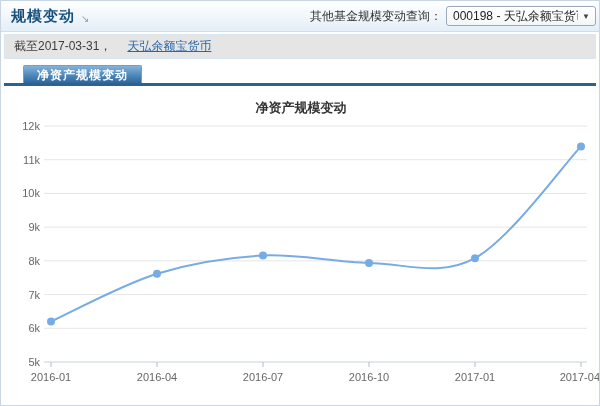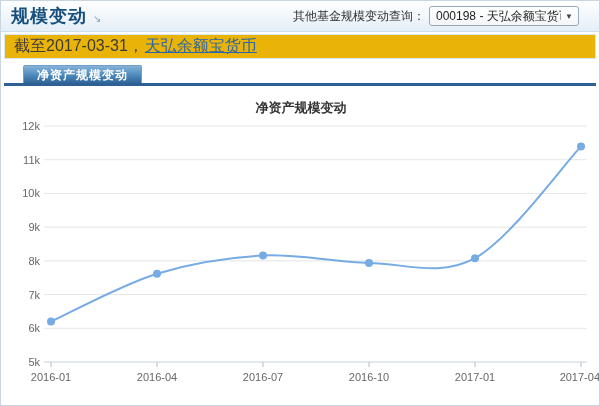--- a/index.html
+++ b/index.html
@@ -8,41 +8,41 @@
     border:1px solid #c9d6e2;background:#fff;overflow:hidden;
     font-family:"Liberation Sans","DejaVu Sans",sans-serif;
   }
   
   .header{
     position:absolute;top:0;left:0;right:0;height:30px;
     background:linear-gradient(#ffffff,#e4eef7);
     border-bottom:1px solid #cfdeeb;
     display:flex;align-items:center;
   }
-  .page-title{margin-left:10px;font-size:18px;font-weight:bold;color:#17507d;letter-spacing:1px;}
+  .page-title{margin-left:10px;font-size:15px;font-weight:bold;color:#17507d;letter-spacing:1px;}
   .title-arrow{margin-left:6px;margin-top:5px;font-size:10px;color:#84a0b5;}
-  .query{margin-left:auto;display:flex;align-items:center;padding-right:20px;}
+  .query{margin-left:auto;display:flex;align-items:center;padding-right:3px;}
   .query-label{font-size:12px;color:#333;margin-right:4px;}
   .fund-select{
     width:150px;height:20px;box-sizing:border-box;
     border:1px solid #9aa9b8;border-radius:3px;
     background:linear-gradient(#ffffff,#f3f6f9);
     display:flex;align-items:center;font-size:12px;color:#222;
     padding:0 5px 0 6px;cursor:default;
   }
   .fund-select .val{flex:1;white-space:nowrap;overflow:hidden;}
   .fund-select .arr{font-size:8px;color:#444;margin-left:4px;}
   
   .notice{
     position:absolute;left:3px;right:3px;top:33px;height:25px;box-sizing:border-box;
-    background:#eab308;border:1px solid #d8e7f2;
+    background:#e5e5e5;border:1px solid #d8e7f2;
     display:flex;align-items:center;padding-left:9px;
-    font-size:16px;color:#3c3c3c;white-space:nowrap;
+    font-size:12px;color:#3c3c3c;white-space:nowrap;
   }
-  .notice a{color:#2a66a8;margin:0 1px;}
+  .notice a{color:#2a66a8;margin:0 16px;}
   
   .tab{
     position:absolute;left:22px;top:64px;height:18px;
     padding:0 13px;display:flex;align-items:center;
     background:linear-gradient(#85b3d9 0%,#4a86b8 55%,#2d6296 100%);
     border:1px solid #6fa0c9;border-bottom:none;border-radius:2px 2px 0 0;
     color:#fff;font-size:12px;font-weight:bold;letter-spacing:1px;
   }
   .tab-bar{position:absolute;left:3px;right:3px;top:82px;height:3px;background:#2e6093;}
   

